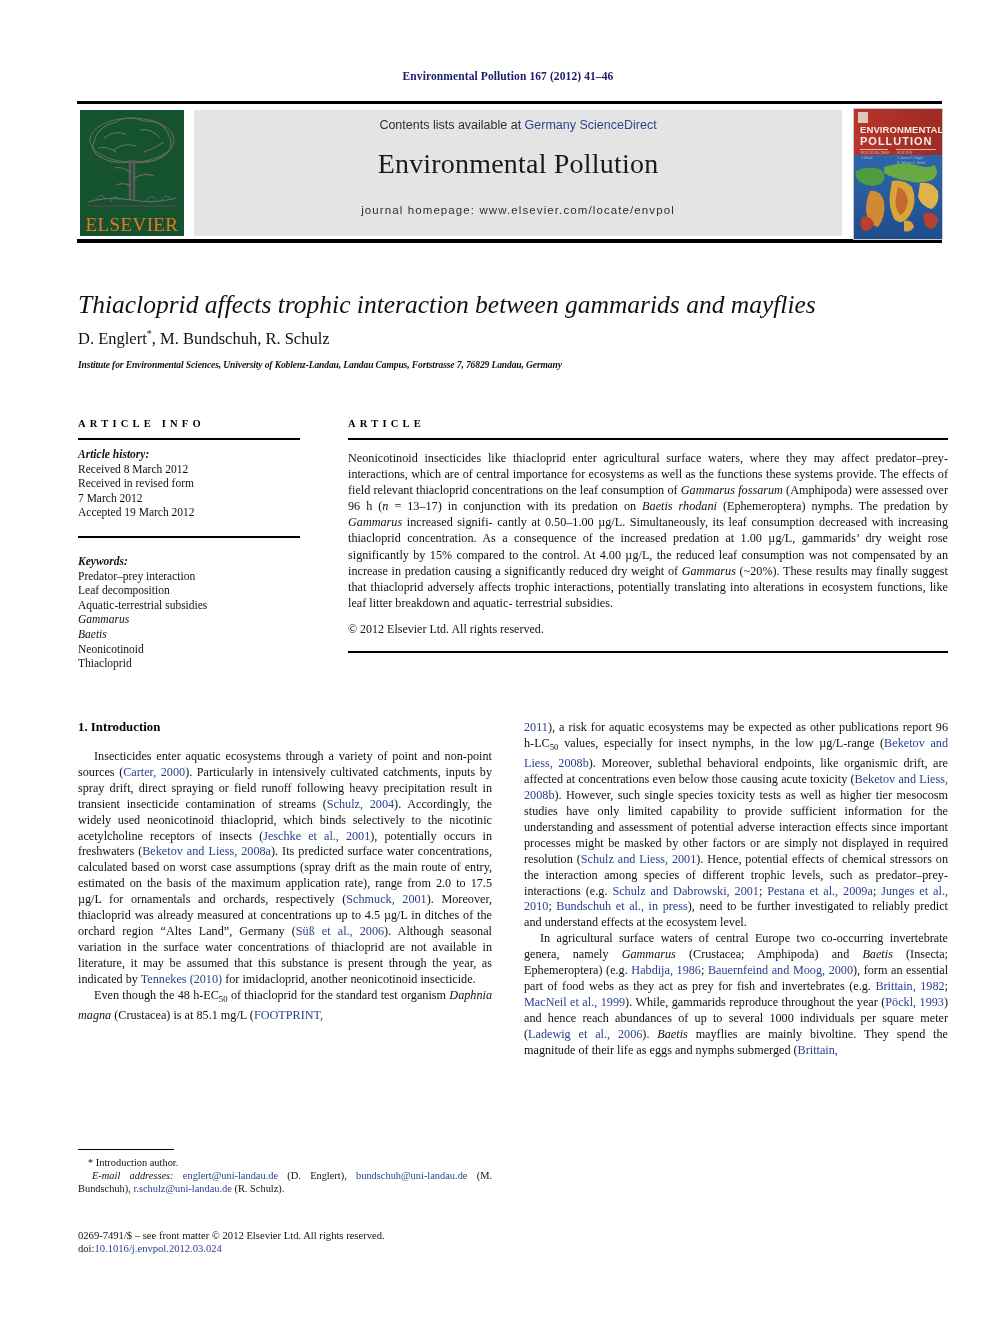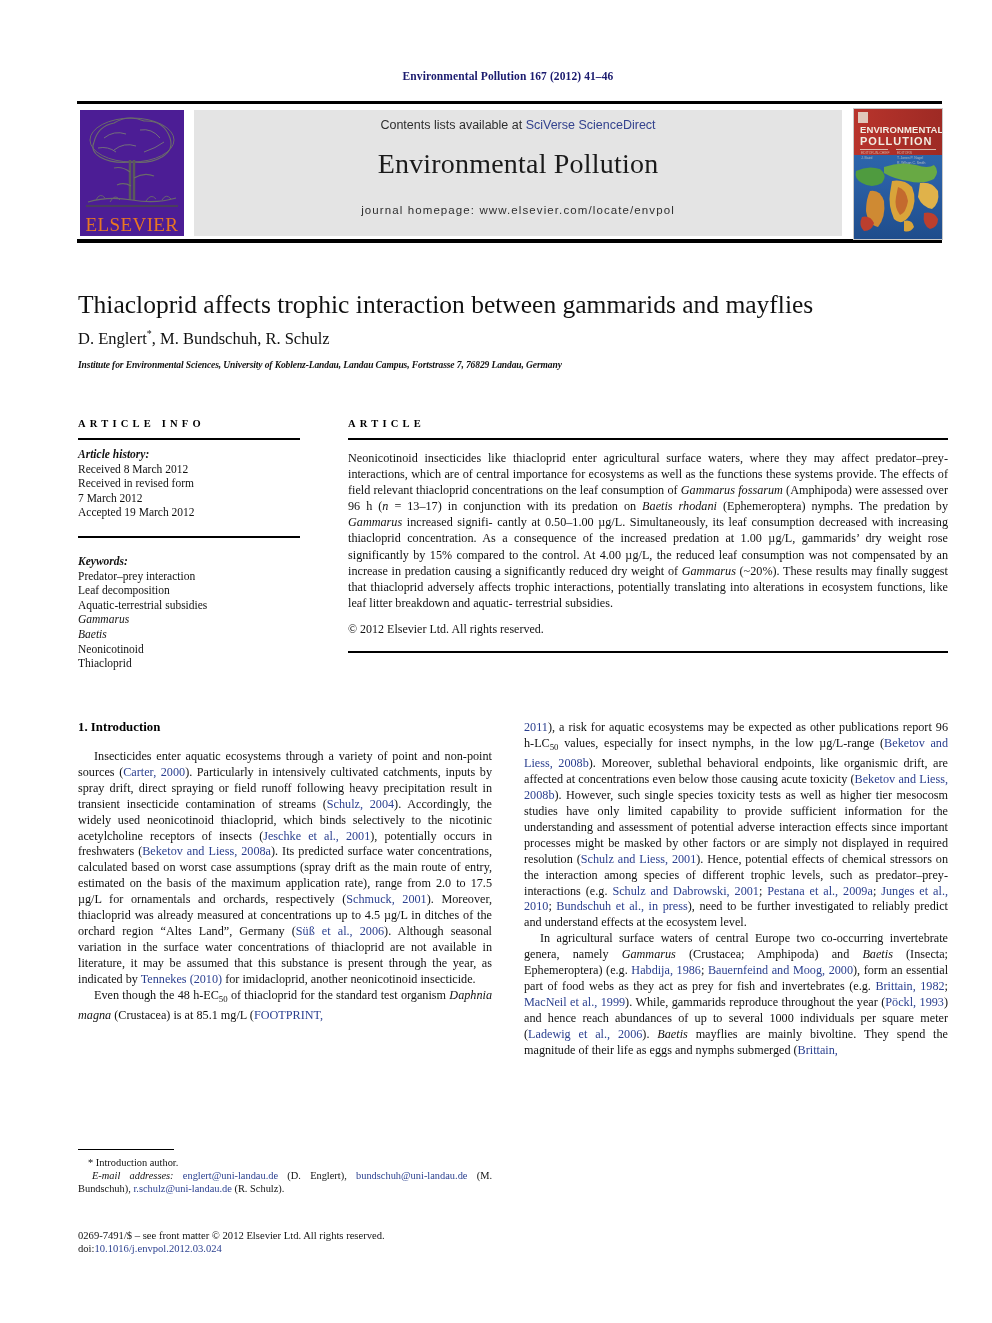--- a/index.html
+++ b/index.html
@@ -43,21 +43,21 @@
   .rule-bottom {
     position: absolute;
     left: 65px; top: 239px;
     width: 865px; height: 4px;
     background: #000;
   }
   .elsevier-logo {
     position: absolute;
     left: 68px; top: 110px;
     width: 104px; height: 126px;
-    background: #4c1d95;
+    background: #14532d;
   }
   .elsevier-wordmark {
     position: absolute;
     left: 0; bottom: 0;
     width: 104px;
     text-align: center;
     font-family: "Liberation Serif", serif;
     font-size: 19px;
     letter-spacing: 0.4px;
     color: #e87722;
@@ -111,20 +111,21 @@
 
   
   .art-title {
     position: absolute;
     left: 66px; top: 290px;
     width: 870px;
     font-family: "Liberation Serif", serif;
     font-size: 25.5px;
     line-height: 30px;
     color: #111;
+    font-style: italic;
   }
   .authors {
     position: absolute;
     left: 66px; top: 328px;
     width: 870px;
     font-family: "Liberation Serif", serif;
     font-size: 16.5px;
     color: #111;
   }
   .authors sup { font-size: 10px; vertical-align: super; }
@@ -287,21 +288,21 @@
         <path d="M4 90 Q24 84 48 88 Q72 92 92 86" stroke="#6a6a6a" stroke-width="1.2" fill="none"></path>
         <path d="M2 94 L94 94" stroke="#4a4a4a" stroke-width="1.4"></path>
         <path d="M12 88 q4 -8 9 -2 M26 90 q5 -9 10 -2 M62 89 q5 -8 10 -2 M78 88 q4 -7 9 -1" stroke="#6a6a6a" stroke-width="0.9" fill="none"></path>
       </g>
     </svg>
     <div class="elsevier-wordmark">ELSEVIER</div>
   </div>
 
   <div class="journal-band">
     <div class="contents-line">
-      <span>Contents lists available at </span><span class="sd-link">SciVerse ScienceDirect</span>
+      <span>Contents lists available at </span><span class="sd-link">Germany ScienceDirect</span>
     </div>
     <div class="journal-title">Environmental Pollution</div>
     <div class="homepage-line">journal homepage: www.elsevier.com/locate/envpol</div>
   </div>
 
   <div class="cover-thumb">
     <svg width="88" height="130" viewBox="0 0 88 130">
       <defs>
         <linearGradient id="ocean" x1="0" y1="0" x2="0" y2="1">
           <stop offset="0%" stop-color="#2f6fb5"></stop>

